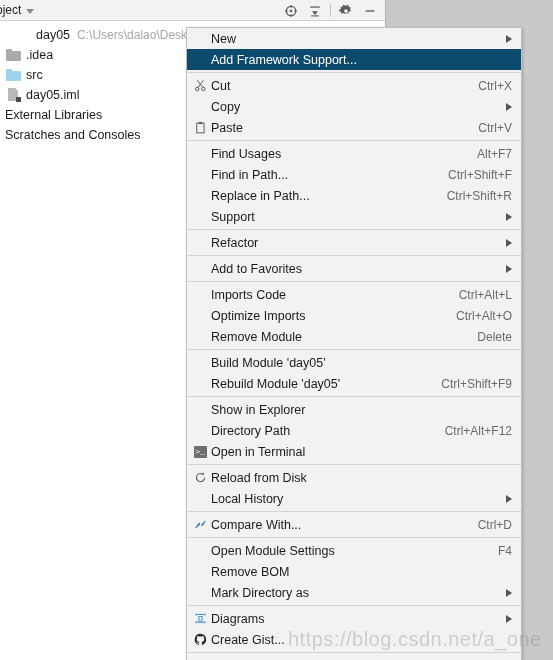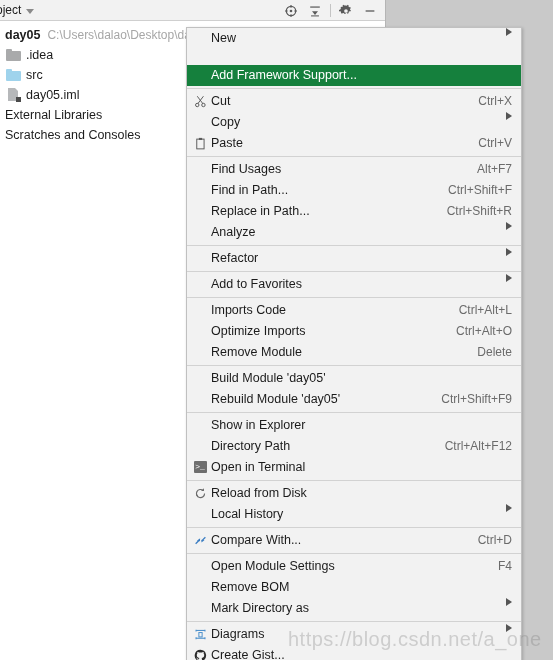--- a/index.html
+++ b/index.html
@@ -111,21 +111,21 @@
     font-size: 12.5px;
     color: #1c1c1c;
   }
   .tree-row .t-icon {
     width: 17px; height: 16px;
     margin-right: 4px;
     flex: 0 0 auto;
     display: flex; align-items: center; justify-content: center;
   }
   .tree-row .t-label { line-height: 16px; }
-  .tree-row .t-label.bold { font-weight: bold; }
+  .tree-row .t-label.bold { font-weight: normal; margin-left: 31px; }
   .tree-row .t-sub {
     margin-left: 7px;
     color: #a6a6a6;
     font-size: 12px;
   }
   .tree-row.noicon { padding-left: 5px; }
 
   
   .folder {
     position: relative;
@@ -173,21 +173,21 @@
     border: 1px solid #c0c0c0;
     box-sizing: border-box;
     box-shadow: 1px 1px 3px rgba(0,0,0,0.20);
     padding: 0;
     z-index: 50;
   }
   .mi {
     position: relative;
     height: 21px;
     display: flex;
-    align-items: flex-start;
+    align-items: center;
     padding: 0 9px 0 0;
     font-size: 12.5px;
     color: #1b1b1b;
     white-space: nowrap;
     box-sizing: border-box;
   }
   .mi .mi-icon {
     width: 22px;
     height: 20px;
     flex: 0 0 auto;
@@ -210,23 +210,22 @@
   }
   .mi .mi-arrow {
     flex: 0 0 auto;
     width: 0; height: 0;
     border-top: 4px solid transparent;
     border-bottom: 4px solid transparent;
     border-left: 6px solid #555555;
     margin-left: 16px;
   }
   .mi.selected {
-    background: #15803d;
+    background: #0c4a6e;
     color: #ffffff;
-    margin-top: 16px;
   }
 
   .mi-sep {
     height: 1px;
     background: #d2d2d2;
     margin: 2px 0;
   }
 
   
   .gi { display: block; }
@@ -406,21 +405,21 @@
         <span class="mi-label">Find in Path...</span>
         <span class="mi-accel">Ctrl+Shift+F</span>
       </div>
       <div class="mi">
         <span class="mi-icon"></span>
         <span class="mi-label">Replace in Path...</span>
         <span class="mi-accel">Ctrl+Shift+R</span>
       </div>
       <div class="mi">
         <span class="mi-icon"></span>
-        <span class="mi-label">Analyze</span>
+        <span class="mi-label">Support</span>
         <span class="mi-arrow"></span>
       </div>
       <div class="mi-sep"></div>
       <div class="mi">
         <span class="mi-icon"></span>
         <span class="mi-label">Refactor</span>
         <span class="mi-arrow"></span>
       </div>
       <div class="mi-sep"></div>
       <div class="mi">

